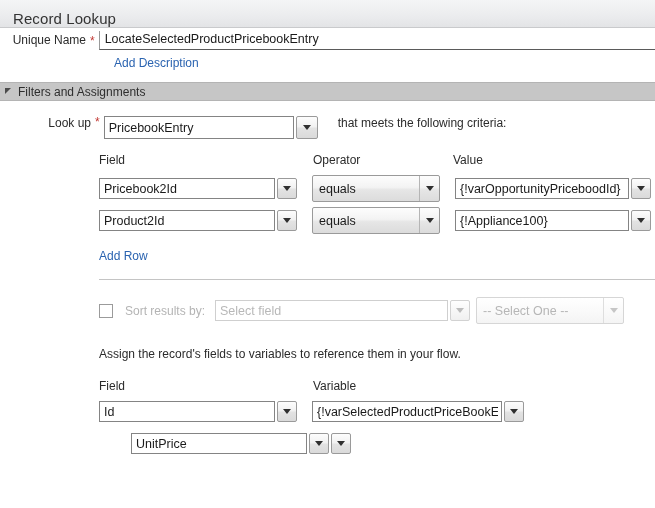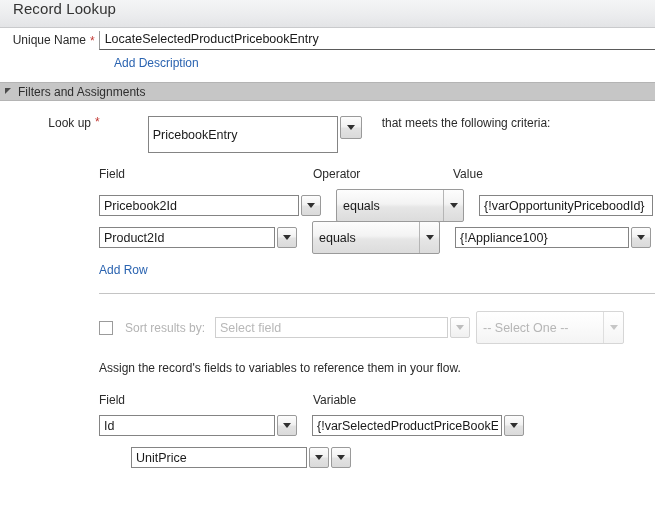--- a/index.html
+++ b/index.html
@@ -17,21 +17,21 @@
     position: relative;
   }
 
   
   .titlebar {
     height: 28px;
     background: linear-gradient(to bottom, #f4f5f6 0%, #ebecee 60%, #e3e4e6 100%);
     border-bottom: 1px solid #c9cacc;
     box-sizing: border-box;
     display: flex;
-    align-items: flex-start;
+    align-items: flex-end;
     padding-left: 13px;
   }
   .titlebar .title {
     font-size: 15px;
     color: #333333;
     letter-spacing: 0.1px;
   }
 
   
   .uniquename-row {
@@ -172,21 +172,21 @@
     background: linear-gradient(to bottom, #ffffff 0%, #f7f7f7 50%, #f0f0f0 100%);
     cursor: default;
   }
   .ddbtn.disabled .caret { border-top-color: #bdbdbd; }
 
   
   .nsel {
     border: 1px solid #9a9a9a;
     border-radius: 2px;
     background: linear-gradient(to bottom, #fdfdfd 0%, #f3f3f3 45%, #e6e6e6 55%, #dcdcdc 100%);
-    height: 33px;
+    height: 27px;
     box-sizing: border-box;
     display: inline-flex;
     align-items: center;
     font-size: 12.5px;
     color: #1a1a1a;
     padding-left: 6px;
     position: relative;
     cursor: pointer;
   }
   .nsel .nsel-caret {
@@ -293,35 +293,35 @@
 <div class="section-header">
   <span class="tri"></span>
   <span class="sec-title">Filters and Assignments</span>
 </div>
 
 <div class="form-area">
 
   <div class="lookup-row">
     <span class="lookup-label">Look up</span>
     <span class="req-star" style="padding-bottom:0">*</span>
-    <input class="tin" type="text" style="width: 190px; height: 37px; margin-left: 44px;" value="PricebookEntry">
+    <input class="tin" type="text" style="width: 190px; height: 23px;" value="PricebookEntry">
     <span class="ddbtn" style="height:23px;width:22px;">
       <span class="caret"></span>
     </span>
     <span class="lookup-after">that meets the following criteria:</span>
   </div>
 
   <div class="criteria-block">
 
     <span class="colhead" style="left:99px; top:0px;">Field</span>
     <span class="colhead" style="left:313px; top:0px;">Operator</span>
     <span class="colhead" style="left:453px; top:0px;">Value</span>
 
     <div class="crit-row" style="left:99px; top:22px;">
-      <input class="tin" type="text" style="width: 200px;" value="Pricebook2Id">
+      <input class="tin" type="text" style="width: 176px;" value="Pricebook2Id">
       <span class="ddbtn">
         <span class="caret"></span>
       </span>
       <span class="nsel" style="width:128px; margin-left:15px;">
         <span>equals</span>
         <span class="nsel-caret">
             <i></i>
           </span>
       </span>
       <input class="tin" type="text" style="width: 174px; margin-left: 15px;" value="{!varOpportunityPriceboodId}">

